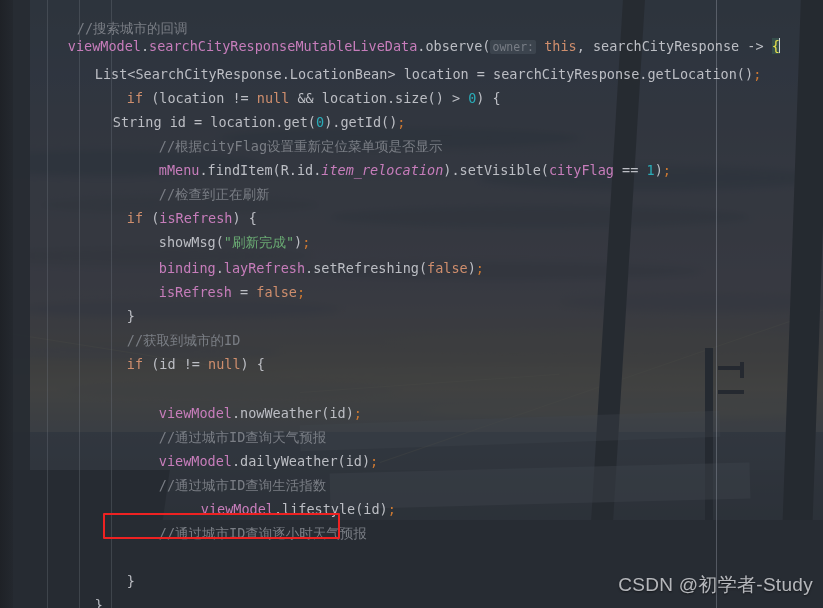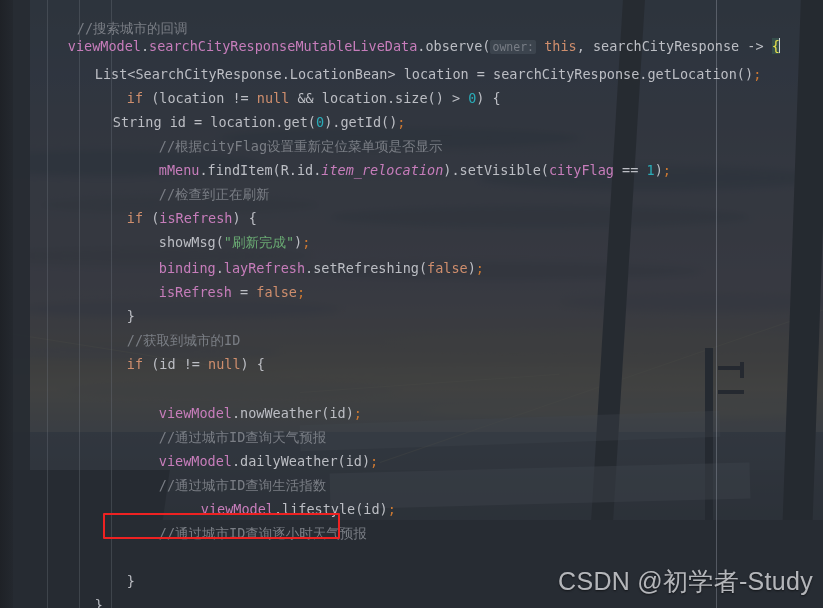--- a/index.html
+++ b/index.html
@@ -135,21 +135,21 @@
     pointer-events: none;
   }
 
   
   .watermark {
     position: absolute;
     right: 10px;
     bottom: 10px;
     color: rgba(224,226,230,0.78);
     font-family: "Liberation Sans", "DejaVu Sans", sans-serif;
-    font-size: 25px;
+    font-size: 19px;
     letter-spacing: 0.3px;
     text-shadow: 0 1px 2px rgba(0,0,0,0.55);
   }
 </style>
 </head>
 <body>
 
 <div id="screenshot">
 
   <div class="wallpaper">

